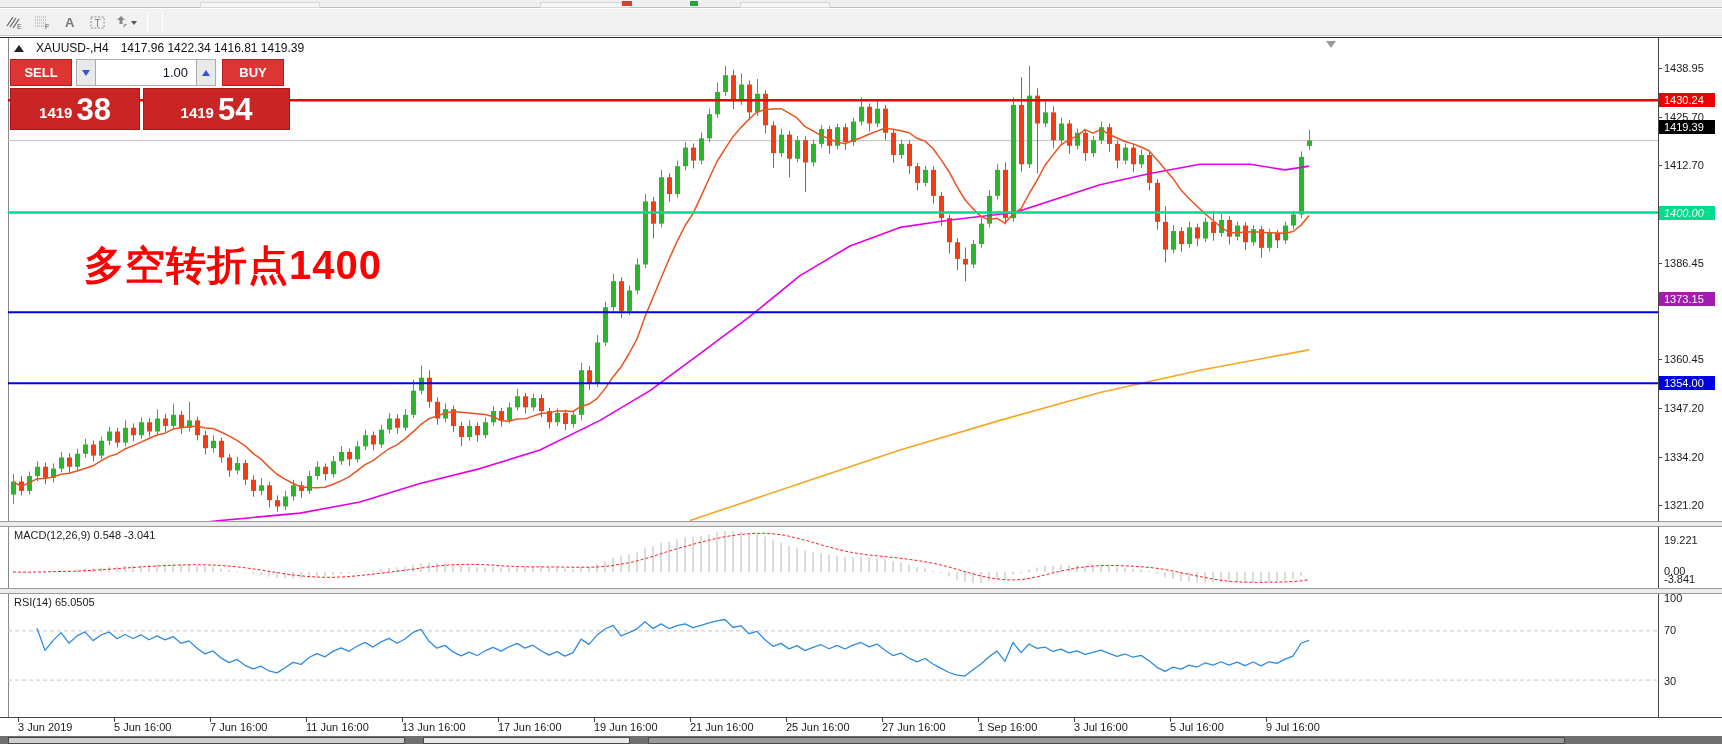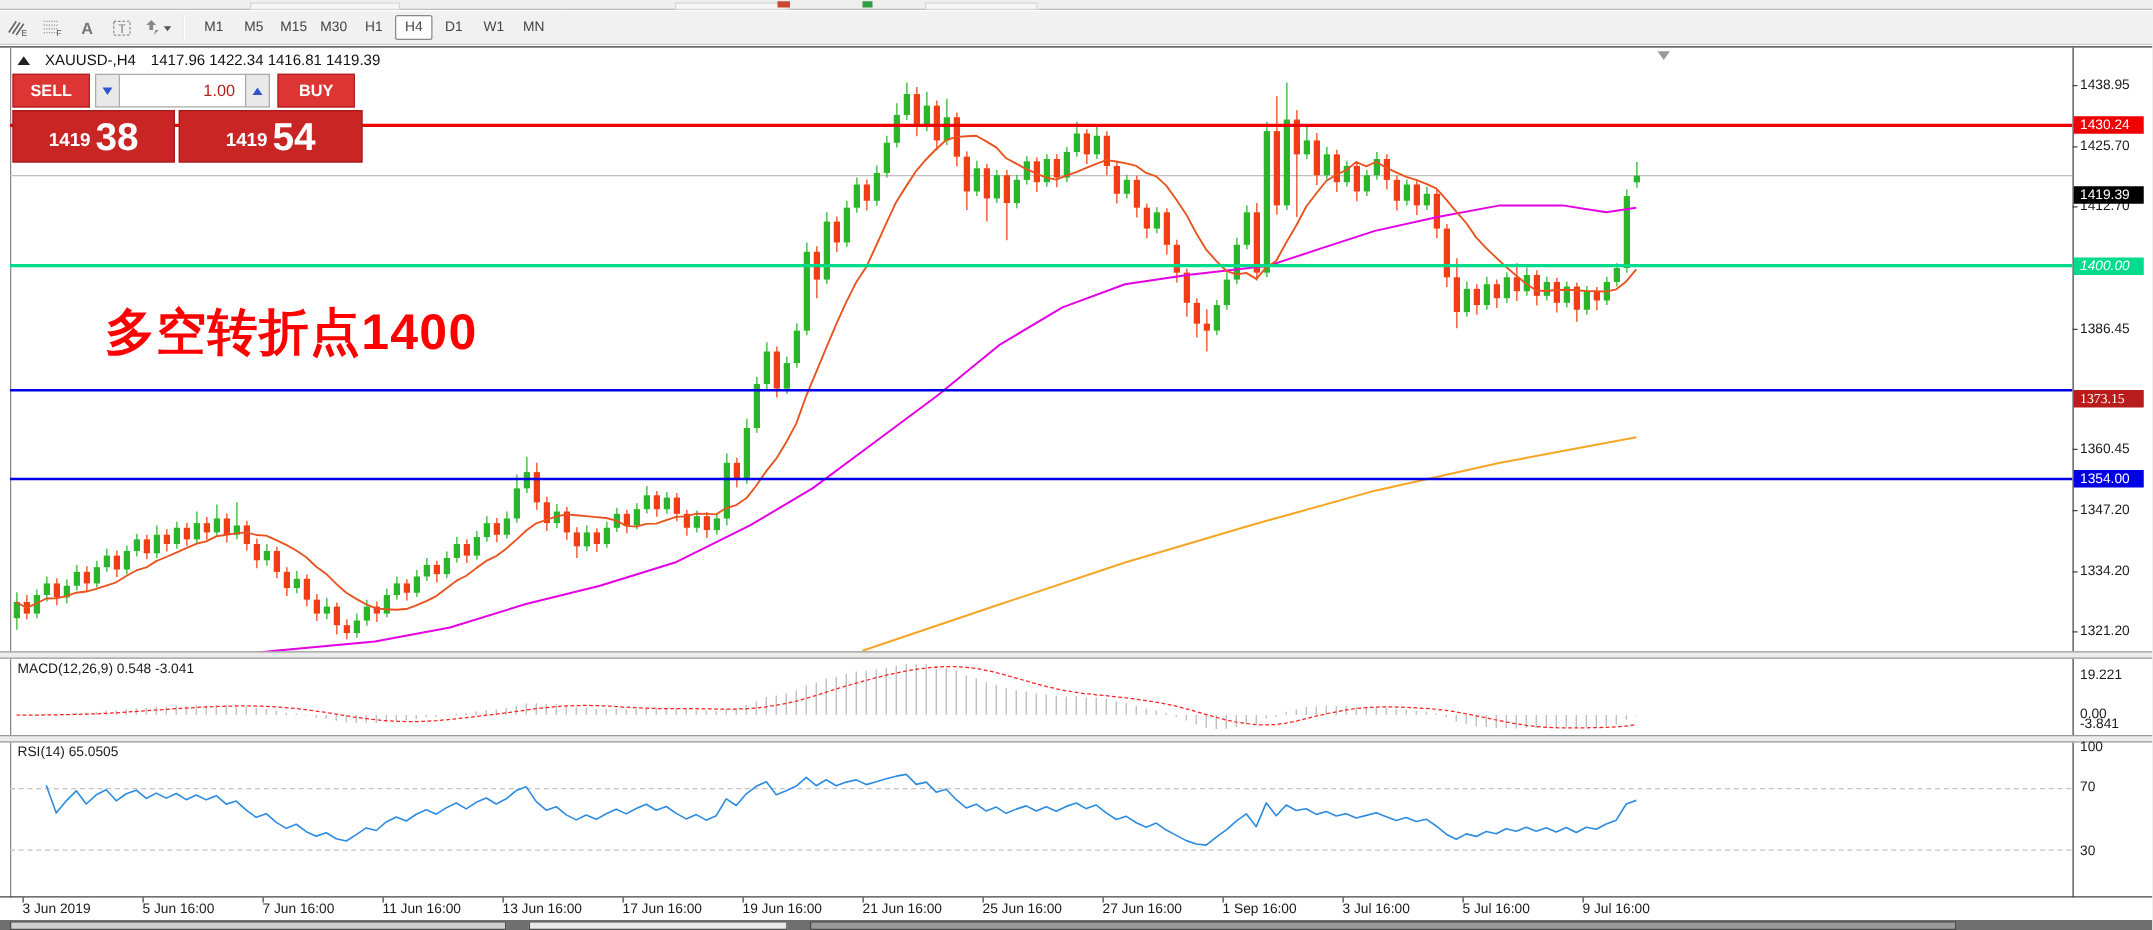--- a/index.html
+++ b/index.html
@@ -34,21 +34,21 @@
   
   #hdr{position:absolute;left:14px;top:41px;font-size:12px;color:#111;display:flex;align-items:center;gap:12px;}
   #hdr-tri{width:0;height:0;border-left:5px solid transparent;border-right:5px solid transparent;border-bottom:7px solid #222;}
   
   #tpanel{position:absolute;left:10px;top:59px;width:280px;}
   #trow1{display:flex;height:27px;}
   .tradebtn{width:62px;background:#dd3434;border:1px solid #b02020;color:#fff;font-size:13px;font-weight:bold;
             display:flex;align-items:center;justify-content:center;}
   .spinbtn{width:20px;background:#e9e9e9;border:1px solid #ababab;display:flex;align-items:center;justify-content:center;}
   #vol{width:100px;border:1px solid #ababab;border-left:none;border-right:none;font-size:13px;text-align:right;
-       padding-right:8px;color:#b91c1c;font-family:"Liberation Sans",sans-serif;padding-left:12px;}
+       padding-right:8px;color:#0f172a;font-family:"Liberation Sans",sans-serif;padding-left:12px;}
   .bluearrow-up{width:0;height:0;border-left:4px solid transparent;border-right:4px solid transparent;border-bottom:6px solid #3355cc;}
   .bluearrow-dn{width:0;height:0;border-left:4px solid transparent;border-right:4px solid transparent;border-top:6px solid #3355cc;}
   #trow2{display:flex;margin-top:2px;height:42px;}
   .pricebox{background:#c92525;border:1px solid #a51b1b;color:#fff;display:flex;align-items:flex-end;justify-content:center;
             padding-bottom:3px;}
   .p-small{font-size:15px;font-weight:bold;margin-right:4px;line-height:26px;}
   .p-big{font-size:31px;font-weight:bold;line-height:33px;}
   
   #annot{position:absolute;left:84px;top:238px;font-size:40px;font-weight:bold;color:#ff0000;letter-spacing:1px;white-space:nowrap;}
   
@@ -99,31 +99,20 @@
         </svg>
     </div>
     <div class="tbtn tico">
       <svg width="24" height="16">
           <path d="M7 2 L11 6 L8.5 6 L8.5 10 L5.5 10 L5.5 6 L3 6 Z" fill="#888"></path>
           <path d="M9 14 L13 10 L10.5 10" fill="#888"></path>
           <path d="M17 7 l6 0 l-3 4 z" fill="#555"></path>
         </svg>
     </div>
     <div class="tsep"></div>
-    <div id="tf-row" style="display:flex;">
-        <div class="tfbtn">M1</div>
-        <div class="tfbtn">M5</div>
-        <div class="tfbtn">M15</div>
-        <div class="tfbtn">M30</div>
-        <div class="tfbtn">H1</div>
-        <div class="tfbtn active">H4</div>
-        <div class="tfbtn">D1</div>
-        <div class="tfbtn">W1</div>
-        <div class="tfbtn">MN</div>
-      </div>
     <div class="tsep"></div>
   </div>
 
   <div id="chart-top-line"></div>
   <div id="plot-left"></div>
   <div id="axis-line"></div>
   <div id="split1"></div>
   <div id="split2"></div>
   <div id="taxis-line"></div>
 
@@ -687,23 +676,23 @@
       <div class="axlab" style="top: 352.313px;">1360.45</div>
       <div class="axtick" style="top: 359.313px;"></div>
       <div class="axlab" style="top: 401.484px;">1347.20</div>
       <div class="axtick" style="top: 408.484px;"></div>
       <div class="axlab" style="top: 449.727px;">1334.20</div>
       <div class="axtick" style="top: 456.727px;"></div>
       <div class="axlab" style="top: 497.97px;">1321.20</div>
       <div class="axtick" style="top: 504.97px;"></div>
       <div class="axbox" style="top: 93.3228px; background: rgb(240, 0, 0);">1430.24</div>
       <div class="axbox" style="top: 205.543px; background: rgb(0, 220, 140); font-style: italic;">1400.00</div>
-      <div class="axbox" style="top: 312px; background: #b91c1c; font-family: Liberation Serif, serif;">1373.15</div>
+      <div class="axbox" style="top: 292px; background: #a21caf;">1373.15</div>
       <div class="axbox" style="top: 376.249px; background: rgb(0, 0, 230);">1354.00</div>
-      <div class="axbox" style="top: 149px; background: rgb(0, 0, 0);">1419.39</div>
+      <div class="axbox" style="top: 120px; background: rgb(0, 0, 0);">1419.39</div>
       <div class="axlab" style="top: 533px;">19.221</div>
       <div class="axlab" style="top: 564px;">0.00</div>
       <div class="axlab" style="top: 572px;">-3.841</div>
       <div class="axlab" style="top: 591px;">100</div>
       <div class="axlab" style="top: 623px;">70</div>
       <div class="axlab" style="top: 674px;">30</div>
     </div>
   <div id="time-col">
       <div class="tlab" style="left: 18px;">3 Jun 2019</div>
       <div class="ttick" style="left: 18px;"></div>

